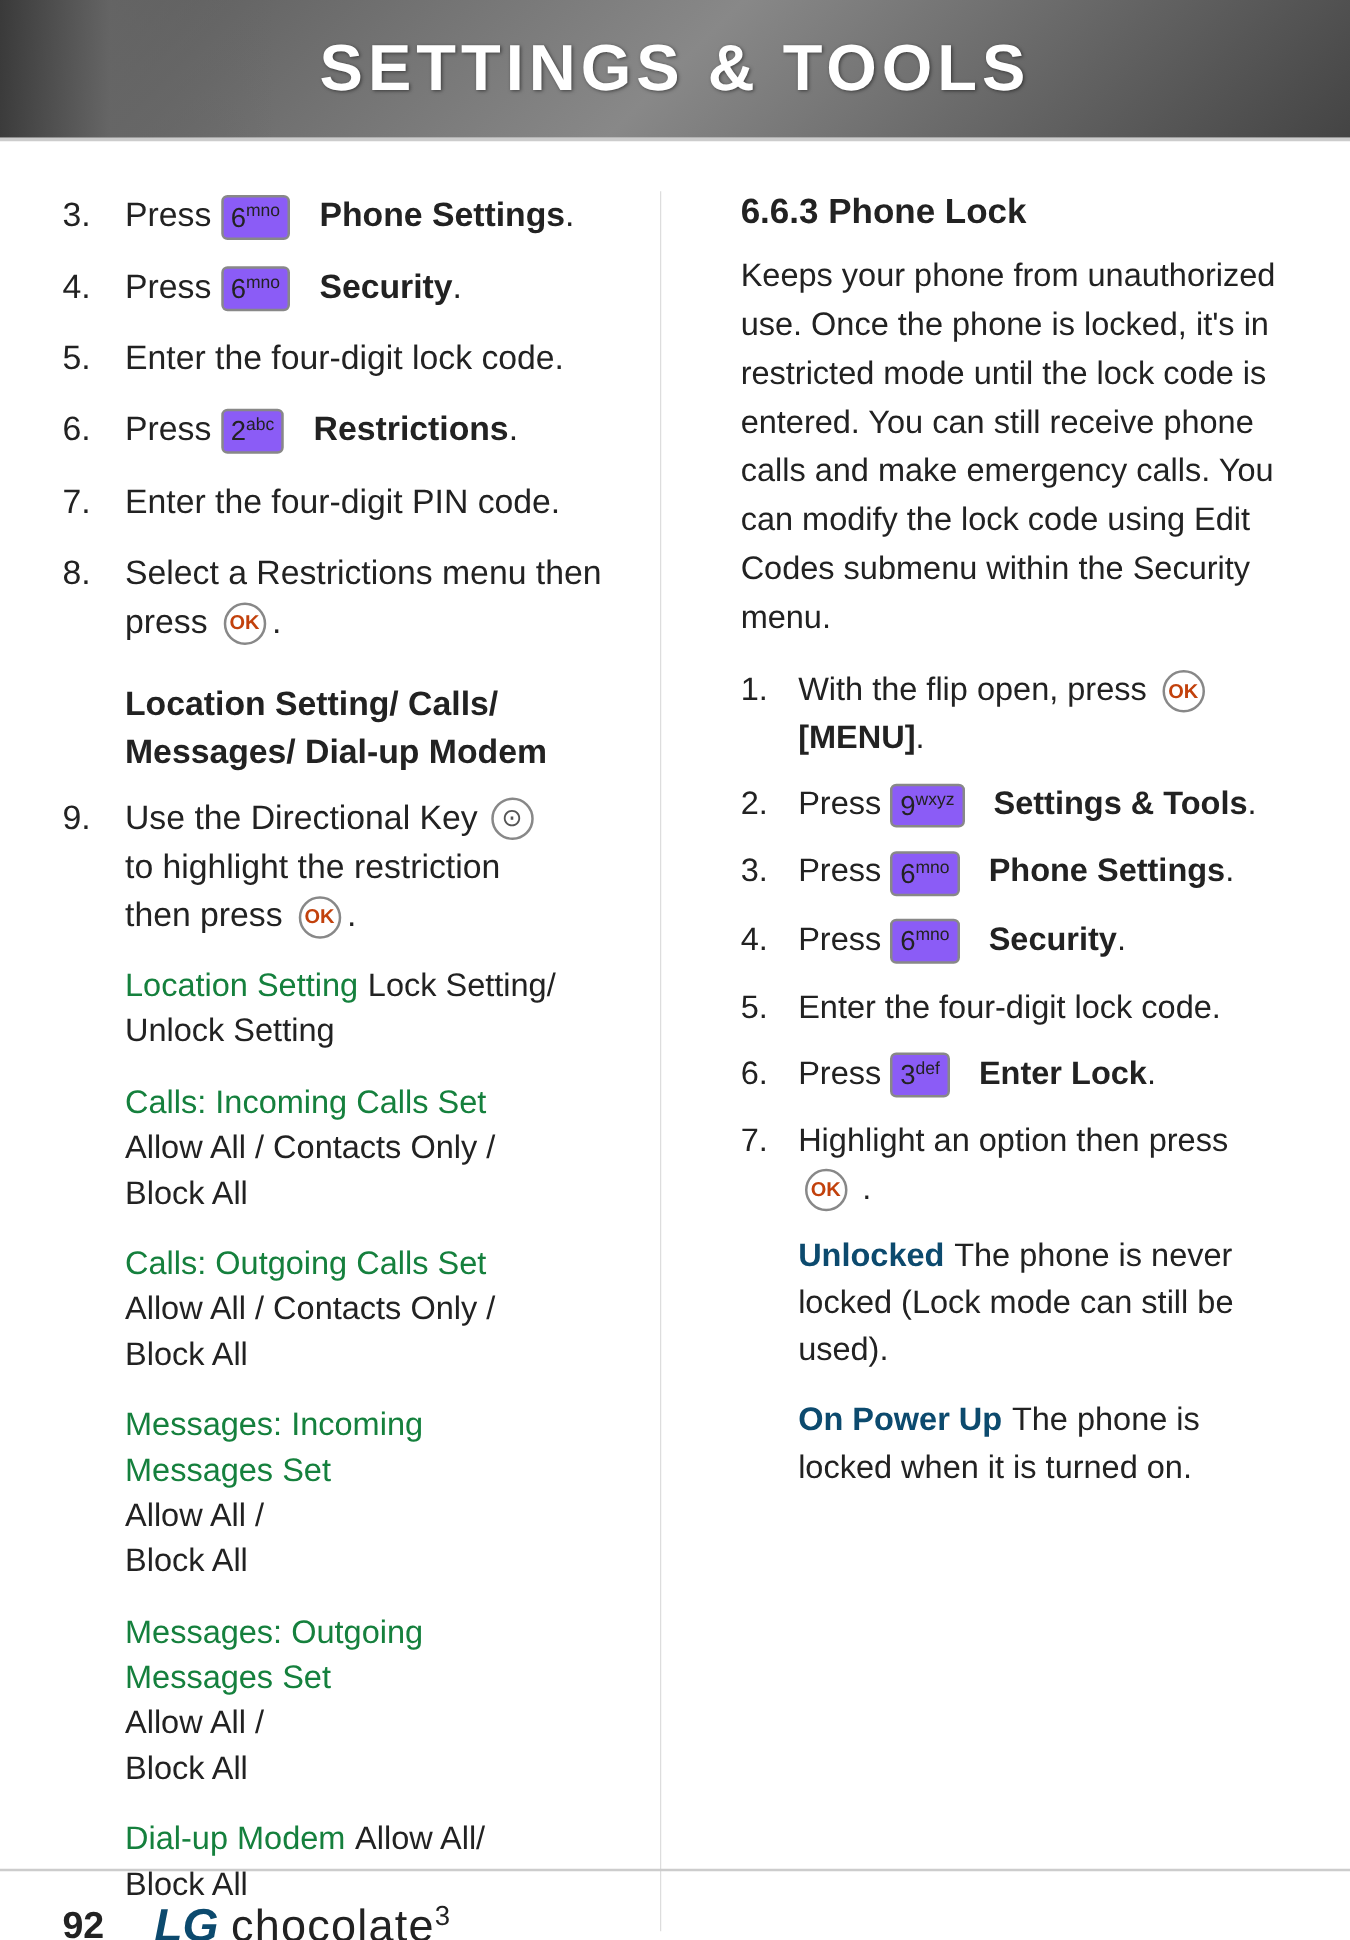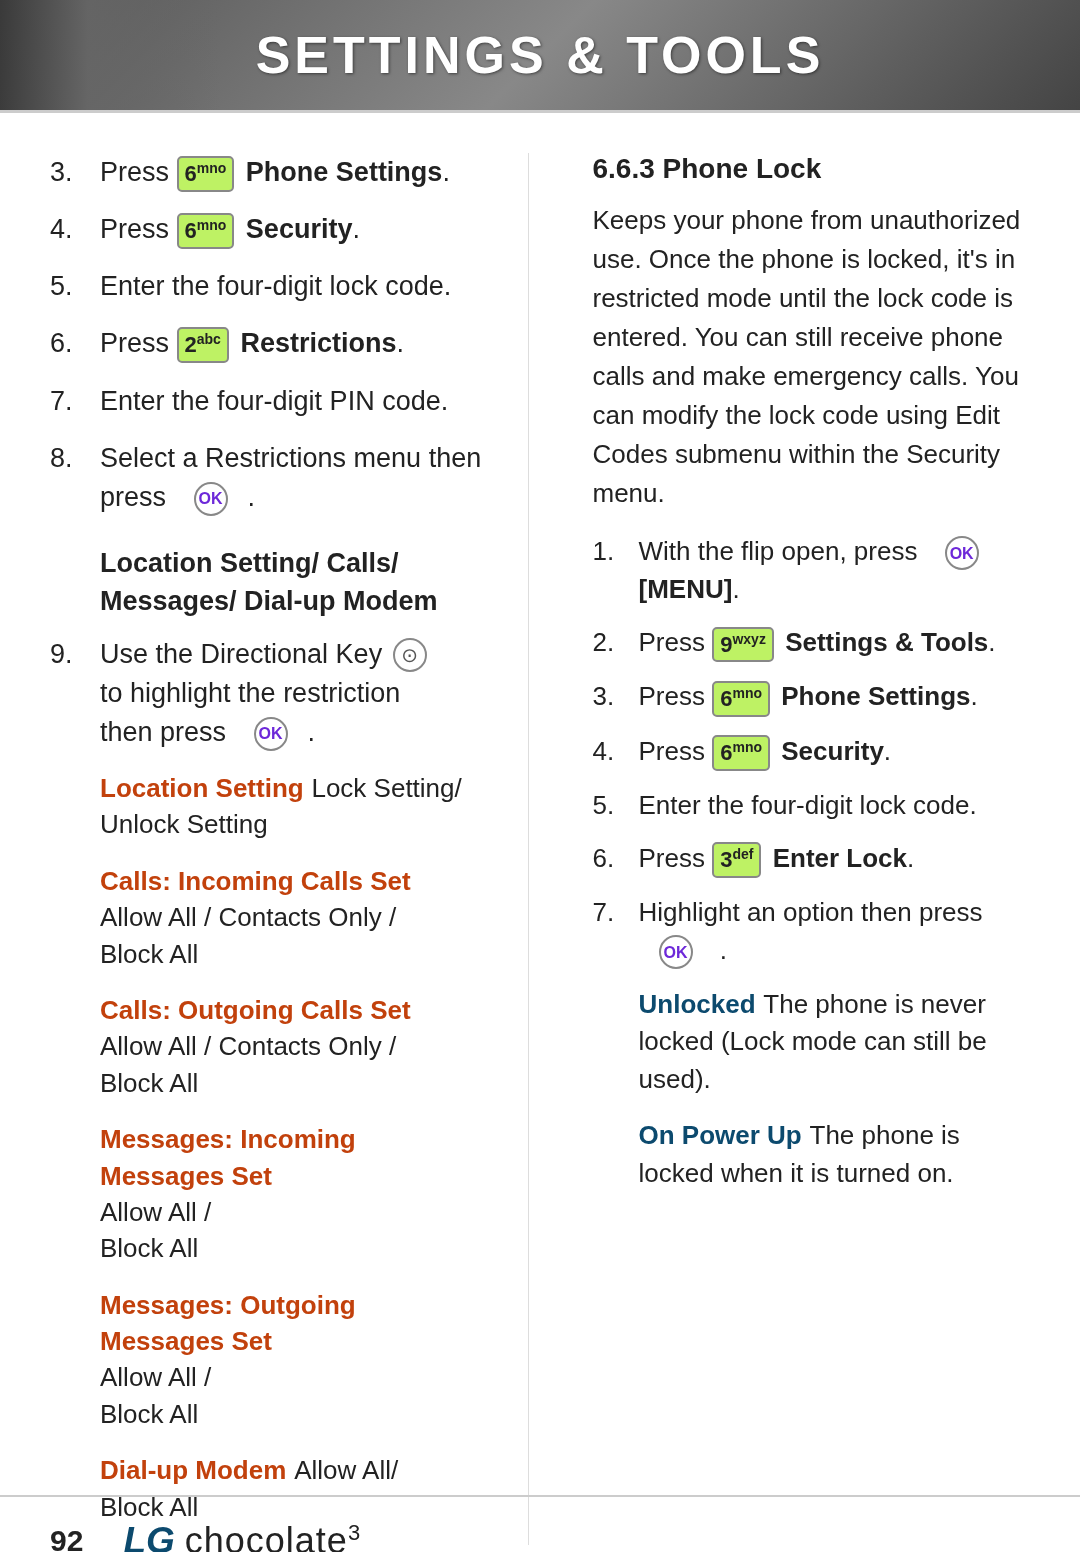--- a/index.html
+++ b/index.html
@@ -89,45 +89,45 @@
       line-height: 1.45;
     }
 
     
     .key-badge {
       display: inline-block;
       border: 2px solid #888;
       border-radius: 5px;
       padding: 1px 6px;
       font-size: 22px;
-      font-weight: bold;
+      font-weight: normal;
       line-height: 1.3;
       vertical-align: middle;
-      margin-right: 4px;
-      background: #bef264;
+      margin-right: 16px;
+      background: #8b5cf6;
     }
 
     .key-badge sup {
       font-size: 14px;
     }
 
     
     .ok-icon {
       display: inline-flex;
       align-items: center;
       justify-content: center;
       width: 34px;
       height: 34px;
       border-radius: 50%;
       border: 2px solid #888;
       font-size: 16px;
       font-weight: bold;
-      color: #6d28d9;
+      color: #c2410c;
       vertical-align: middle;
-      margin: 0 20px;
+      margin: 0 5px;
     }
 
     
     .dir-icon {
       display: inline-flex;
       align-items: center;
       justify-content: center;
       width: 34px;
       height: 34px;
       border-radius: 50%;
@@ -146,22 +146,22 @@
       line-height: 1.4;
     }
 
     
     .sub-section {
       margin-left: 50px;
       margin-bottom: 20px;
     }
 
     .sub-label {
-      color: #c2410c;
-      font-weight: bold;
+      color: #15803d;
+      font-weight: normal;
       font-size: 26px;
       line-height: 1.4;
     }
 
     .sub-text {
       font-size: 26px;
       color: #222;
       line-height: 1.4;
     }
 

